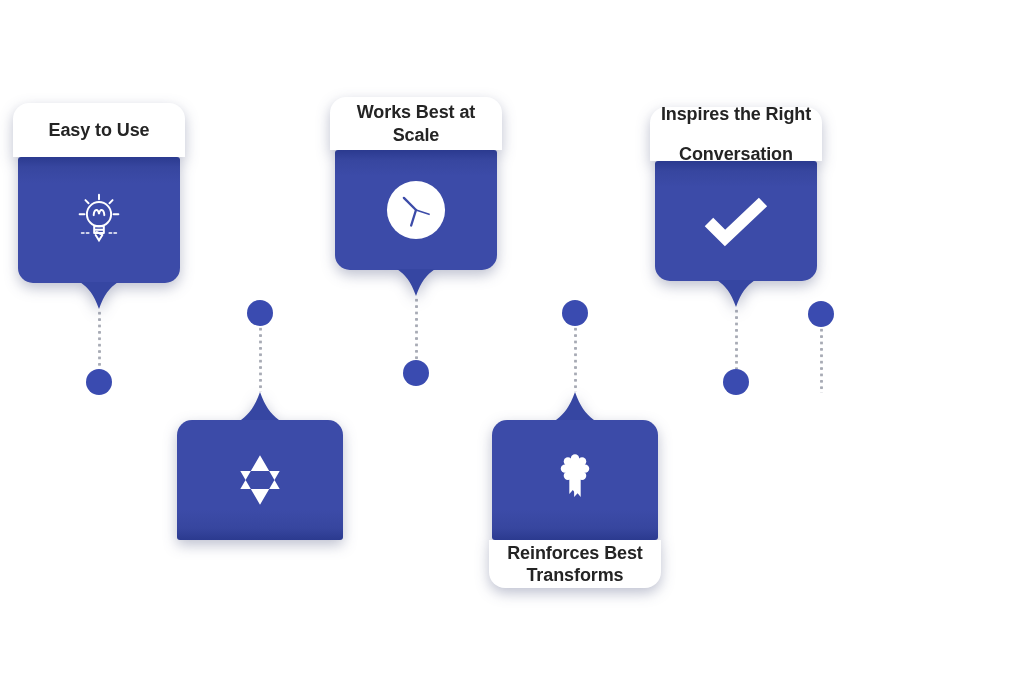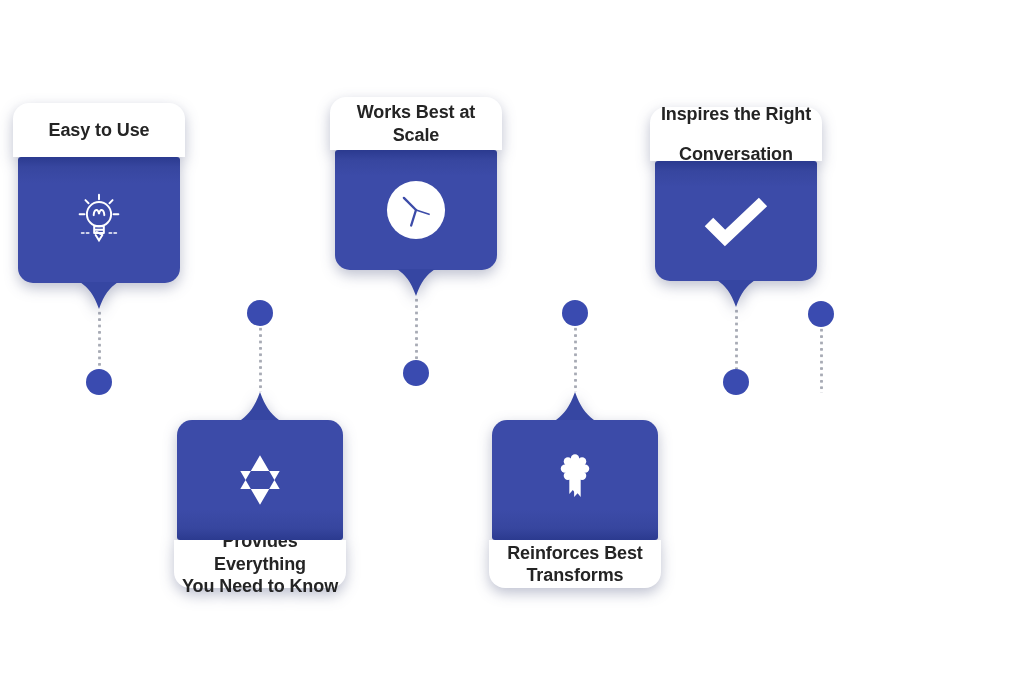--- a/index.html
+++ b/index.html
@@ -156,24 +156,20 @@
     <div class="node"></div>
     <div class="dots"></div>
     <div class="card card-bottom">
       <svg class="tail tail-up" width="40" height="28" viewBox="0 0 40 28">
         <path d="M20,0 C25.5,15 30,21 39,28 H1 C10,21 14.5,15 20,0 Z" fill="#3646a2"></path>
       </svg>
       <div class="panel">
         <svg width="60" height="60" viewBox="0 0 64 64">
           <path fill="#ffffff" fill-rule="evenodd" d="M32,5.5 L53,41.5 H11 Z M32,58.5 L11,22.5 H53 Z"></path>
         </svg>
-      </div>
-      <div class="label">
-        <span class="line">Provides Everything</span>
-        <span class="line">You Need to Know</span>
       </div>
     </div>
   </div>
 
   <div class="unit unit-5">
     <div class="node"></div>
     <div class="dots"></div>
     <div class="card card-bottom">
       <svg class="tail tail-up" width="40" height="28" viewBox="0 0 40 28">
         <path d="M20,0 C25.5,15 30,21 39,28 H1 C10,21 14.5,15 20,0 Z" fill="#3646a2"></path>

